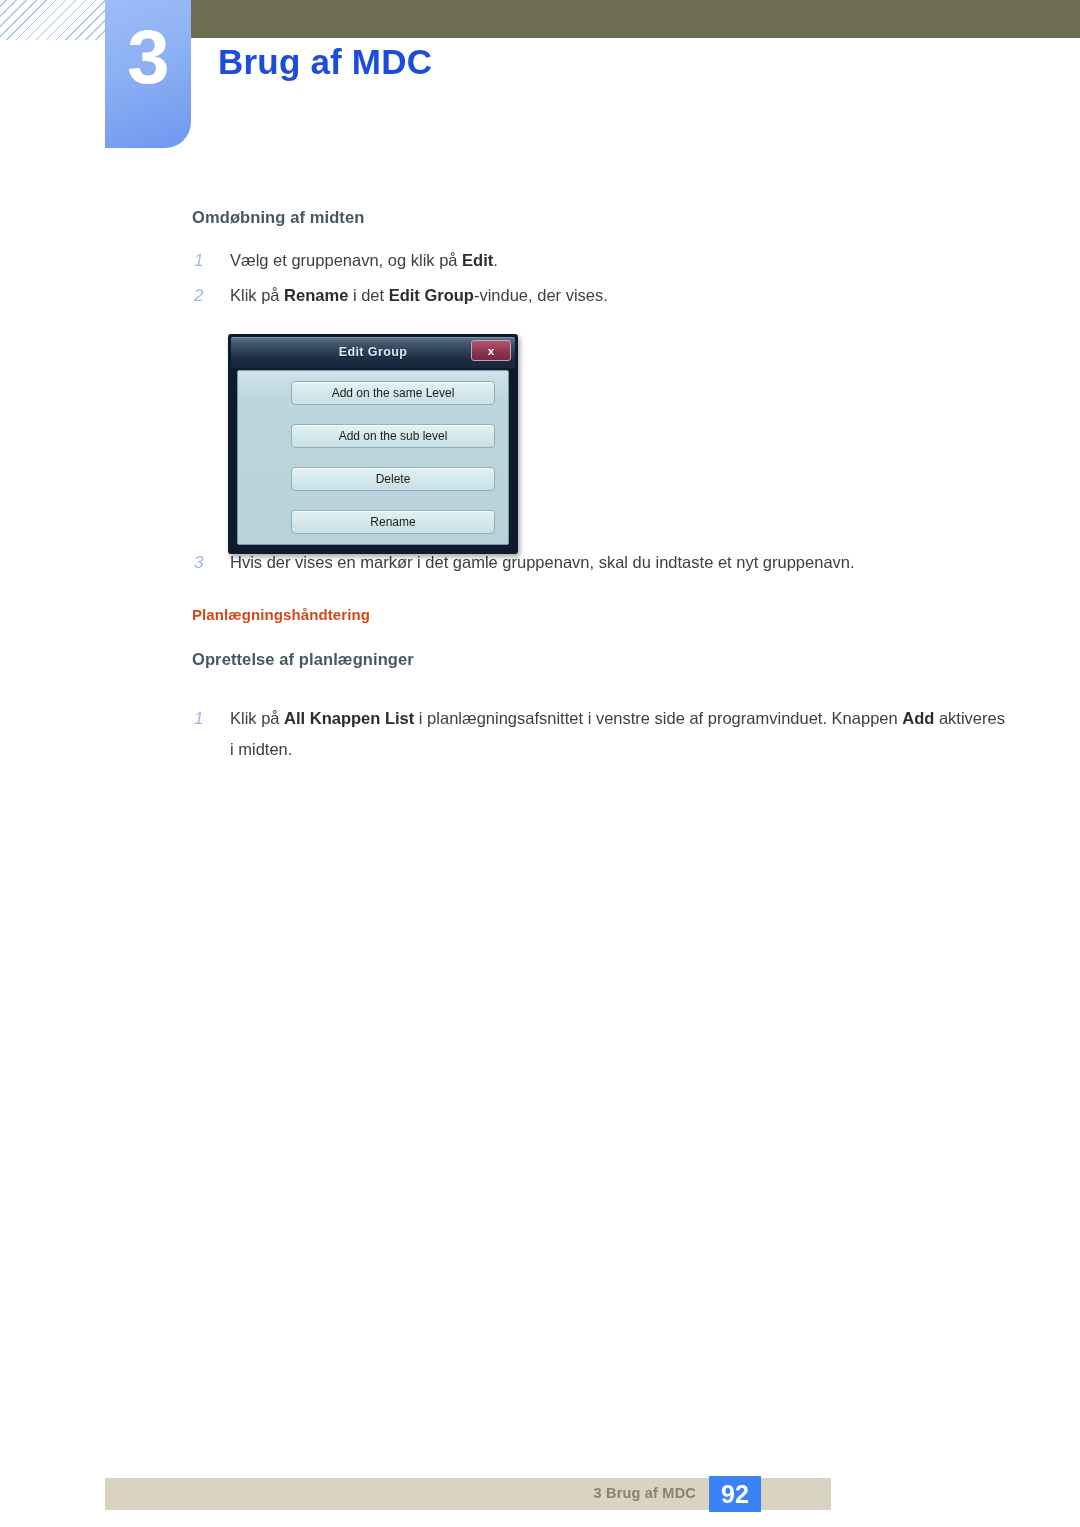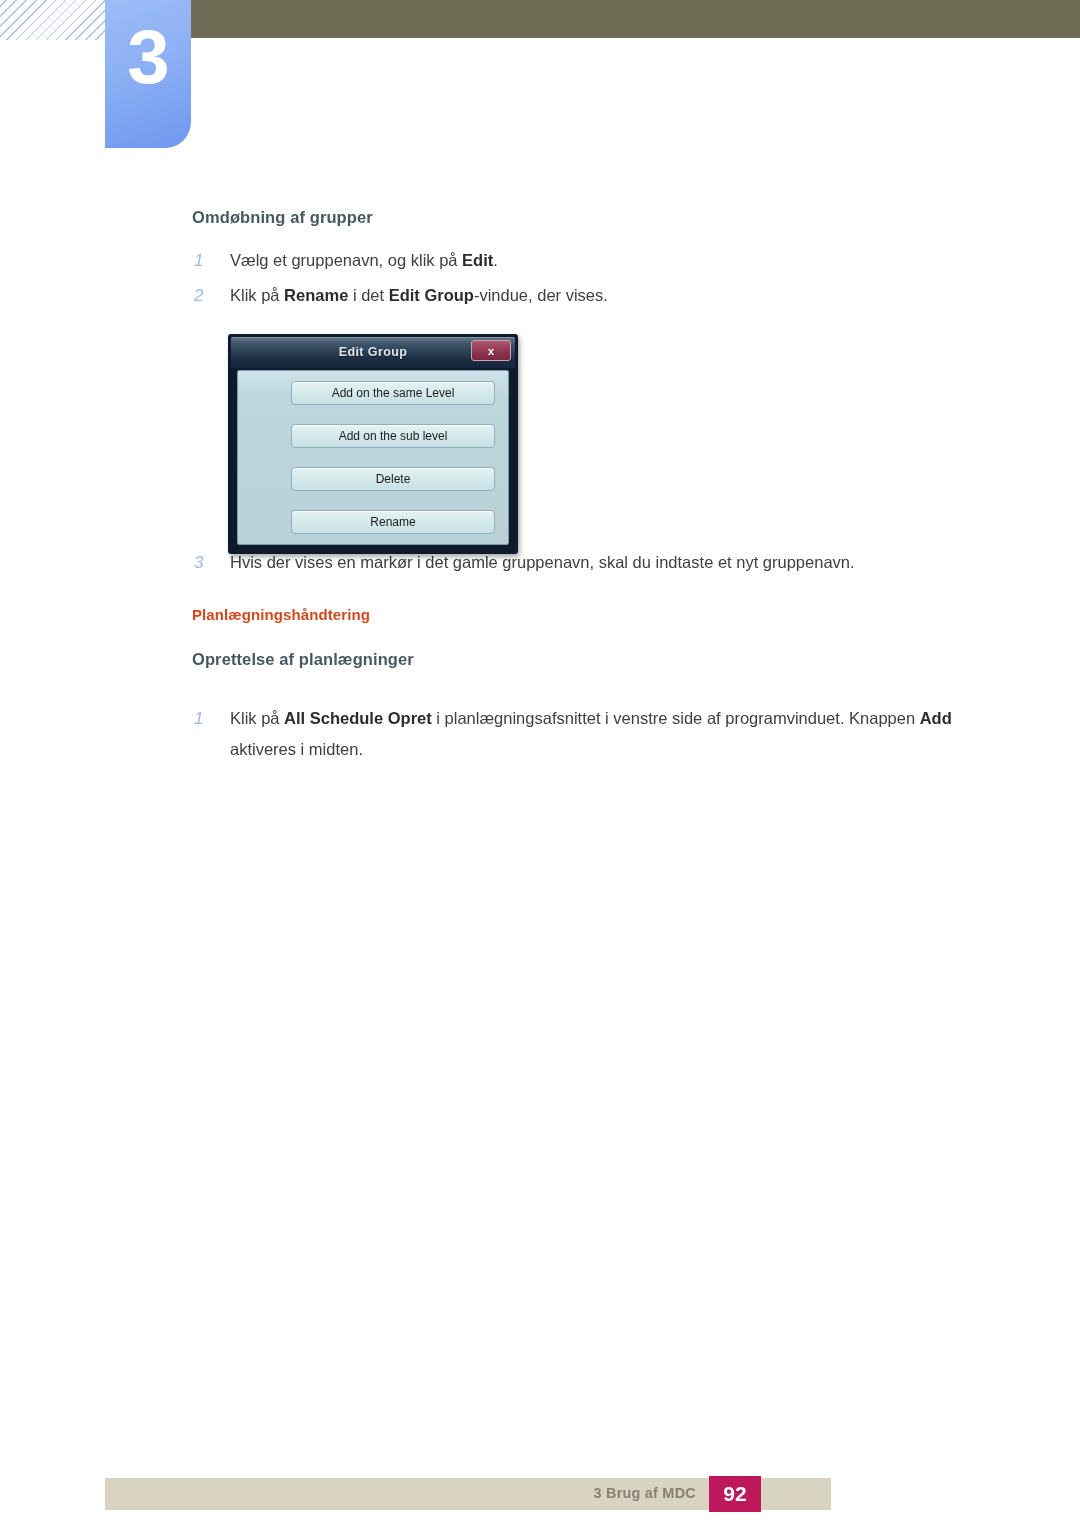--- a/index.html
+++ b/index.html
@@ -220,42 +220,43 @@
     font-weight: bold;
     color: #8a7f72;
     letter-spacing: .2px;
   }
   .footer-page {
     position: absolute;
     right: 70px;
     top: -2px;
     width: 52px;
     height: 36px;
-    background: #be185d;
+    background: #3b82f6;
     color: #ffffff;
-    font-size: 21px;
+    font-size: 25px;
     font-weight: bold;
     text-align: center;
     line-height: 36px;
   }
 </style>
 </head>
 <body>
 
 <div class="header-zone">
   <div class="hatch"></div>
   <div class="olive-bar"></div>
   <div class="chapter-badge">
     <div class="chapter-num">3</div>
   </div>
+  <div class="chapter-title">Brug af MDC</div>
 </div>
 
 <div class="content">
 
-  <h3 class="sub-head">Omdøbning af grupper</h3>
+  <h3 class="sub-head">Omdøbning af midten</h3>
 
   <ul class="olist">
     <li>
       <span class="marker">1</span>
       <span>Vælg et gruppenavn, og klik på </span><b>Edit</b><span>.</span>
     </li>
     <li>
       <span class="marker">2</span>
       <span>Klik på </span><b>Rename</b><span> i det </span><b>Edit Group</b><span>-vindue, der vises.</span>
     </li>
@@ -277,21 +278,21 @@
   <div style="height:27px"></div>
 
   <h3 class="sub-head">Oprettelse af planlægninger</h3>
 
 
   <div style="height:16px"></div>
 
   <ul class="olist">
     <li>
       <span class="marker">1</span>
-      <span>Klik på </span><b>All Schedule Opret</b><span> i planlægningsafsnittet i venstre side af programvinduet. Knappen </span><b>Add</b><span> aktiveres i midten.</span>
+      <span>Klik på </span><b>All Knappen List</b><span> i planlægningsafsnittet i venstre side af programvinduet. Knappen </span><b>Add</b><span> aktiveres i midten.</span>
     </li>
   </ul>
 </div>
 
 <div class="dialog-wrap">
   <div class="dlg">
     <div class="dlg-titlebar">
       <div class="dlg-title">Edit Group</div>
       <div class="dlg-close">x</div>
     </div>

